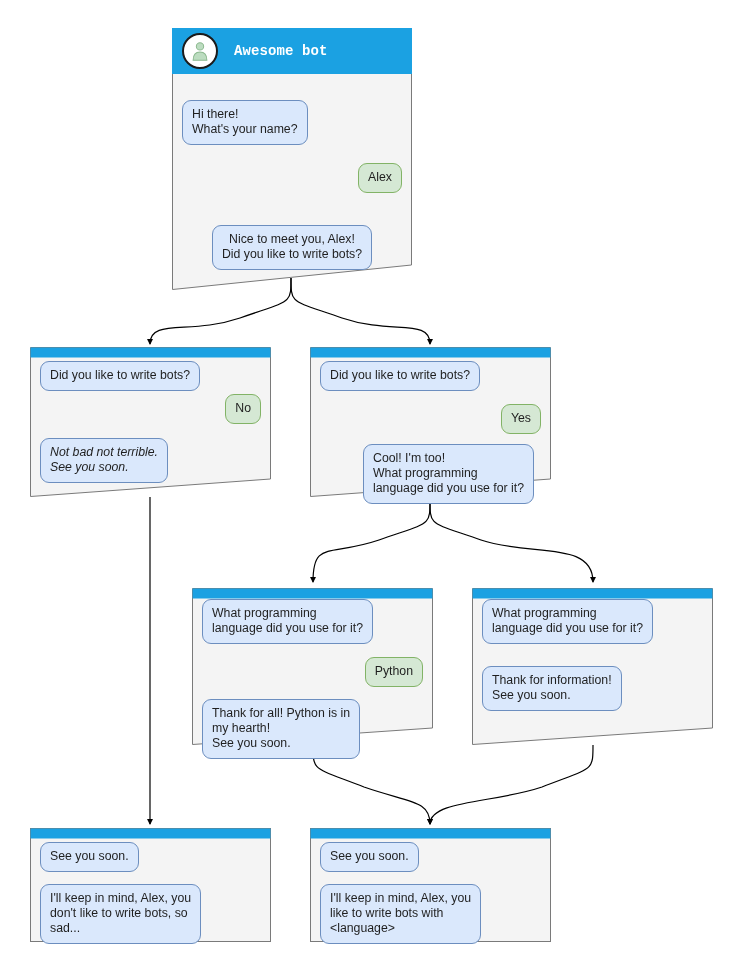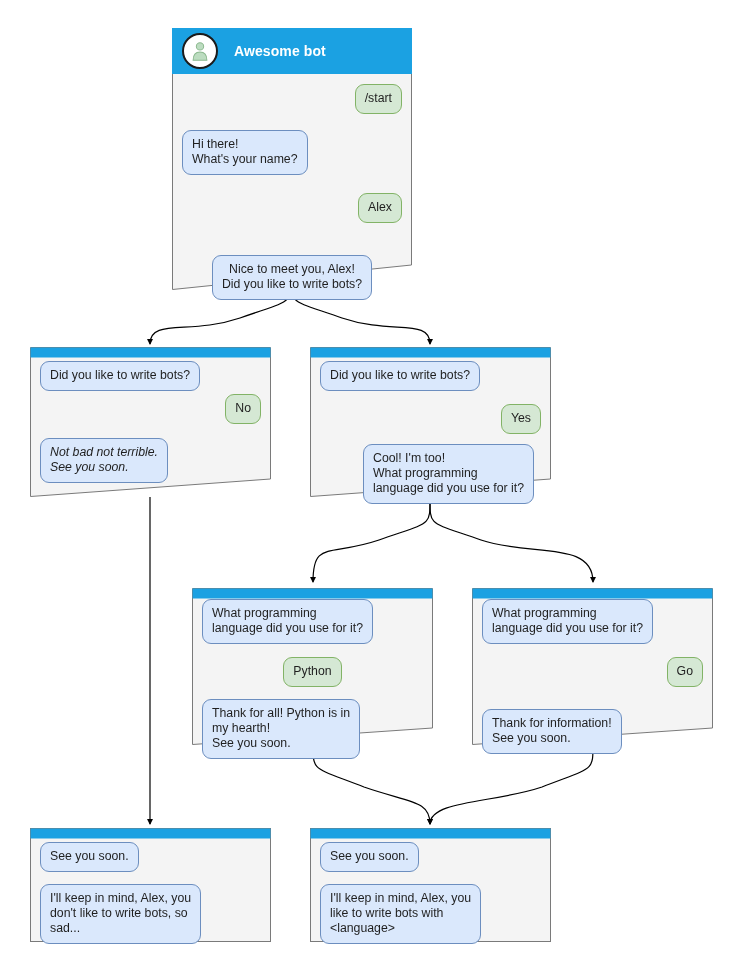--- a/index.html
+++ b/index.html
@@ -49,20 +49,21 @@
     height: 100%;
     box-sizing: border-box;
   }
   .card-header {
     position: absolute;
     left: 0;
     top: 0;
     height: 10px;
     width: 100%;
     box-sizing: border-box;
+    font-family: Liberation Mono, monospace;
   }
   .card-header.with-title {
     height: 46px;
     display: flex;
     align-items: center;
     padding-left: 10px;
   }
   .avatar {
     width: 36px;
     height: 36px;
@@ -152,23 +153,20 @@
       <div class="card-header with-title" style="background:#1ba1e2;">
         <div class="avatar">
           <svg width="22" height="22" viewBox="0 0 24 24">
             <circle cx="12" cy="7" r="4" fill="#bcdcc0" stroke="#8cb98f" stroke-width="1.1"></circle>
             <path d="M 4.5 22 C 4.5 15.2 8 13 12 13 C 16 13 19.5 15.2 19.5 22 Z" fill="#bcdcc0" stroke="#8cb98f" stroke-width="1.1"></path>
           </svg>
         </div>
         <div class="bot-title">Awesome bot</div>
       </div>
       <div class="msgs" style="top:56px;">
-        <div class="row right">
-          <span class="bubble user">/start</span>
-        </div>
         <div class="row left" style="margin-top:16px;text-decoration:underline;">
           <span class="bubble bot">Hi there!
 What's your name?</span>
         </div>
         <div class="row right" style="margin-top:18px;">
           <span class="bubble user">Alex</span>
         </div>
         <div class="row left" style="margin-top:32px;text-align:center;">
           <span class="bubble bot">Nice to meet you, Alex!
 Did you like to write bots?</span>
@@ -224,21 +222,21 @@
     <svg class="card-shape" viewBox="0 0 241 157" preserveAspectRatio="none">
       <path d="M 0.5,0.5 L 240.5,0.5 L 240.5,140 L 0.5,156.5 Z" fill="#f4f4f4" stroke="#7a7a7a" stroke-width="1"></path>
       <rect x="0.5" y="0.5" width="240" height="10" fill="#1ba1e2" stroke="none"></rect>
     </svg>
     <div class="card-inner">
       <div class="msgs" style="top:11px;">
         <div class="row left">
           <span class="bubble bot">What programming
 language did you use for it?</span>
         </div>
-        <div class="row right" style="margin-top:13px;text-align:center;">
+        <div class="row right" style="margin-top:13px;">
           <span class="bubble user">Python</span>
         </div>
         <div class="row left" style="margin-top:12px;">
           <span class="bubble bot">Thank for all! Python is in
 my hearth!
 See you soon.</span>
         </div>
       </div>
     </div>
   </div>
@@ -247,23 +245,20 @@
     <svg class="card-shape" viewBox="0 0 241 157" preserveAspectRatio="none">
       <path d="M 0.5,0.5 L 240.5,0.5 L 240.5,140 L 0.5,156.5 Z" fill="#f4f4f4" stroke="#7a7a7a" stroke-width="1"></path>
       <rect x="0.5" y="0.5" width="240" height="10" fill="#1ba1e2" stroke="none"></rect>
     </svg>
     <div class="card-inner">
       <div class="msgs" style="top:11px;">
         <div class="row left">
           <span class="bubble bot">What programming
 language did you use for it?</span>
         </div>
-        <div class="row right" style="margin-top:13px;">
-          <span class="bubble user">Go</span>
-        </div>
         <div class="row left" style="margin-top:22px;">
           <span class="bubble bot">Thank for information!
 See you soon.</span>
         </div>
       </div>
     </div>
   </div>
 
   <div class="card" style="left:30px; top:828px; width:241px; height:114px;">
     <svg class="card-shape" viewBox="0 0 241 114" preserveAspectRatio="none">

